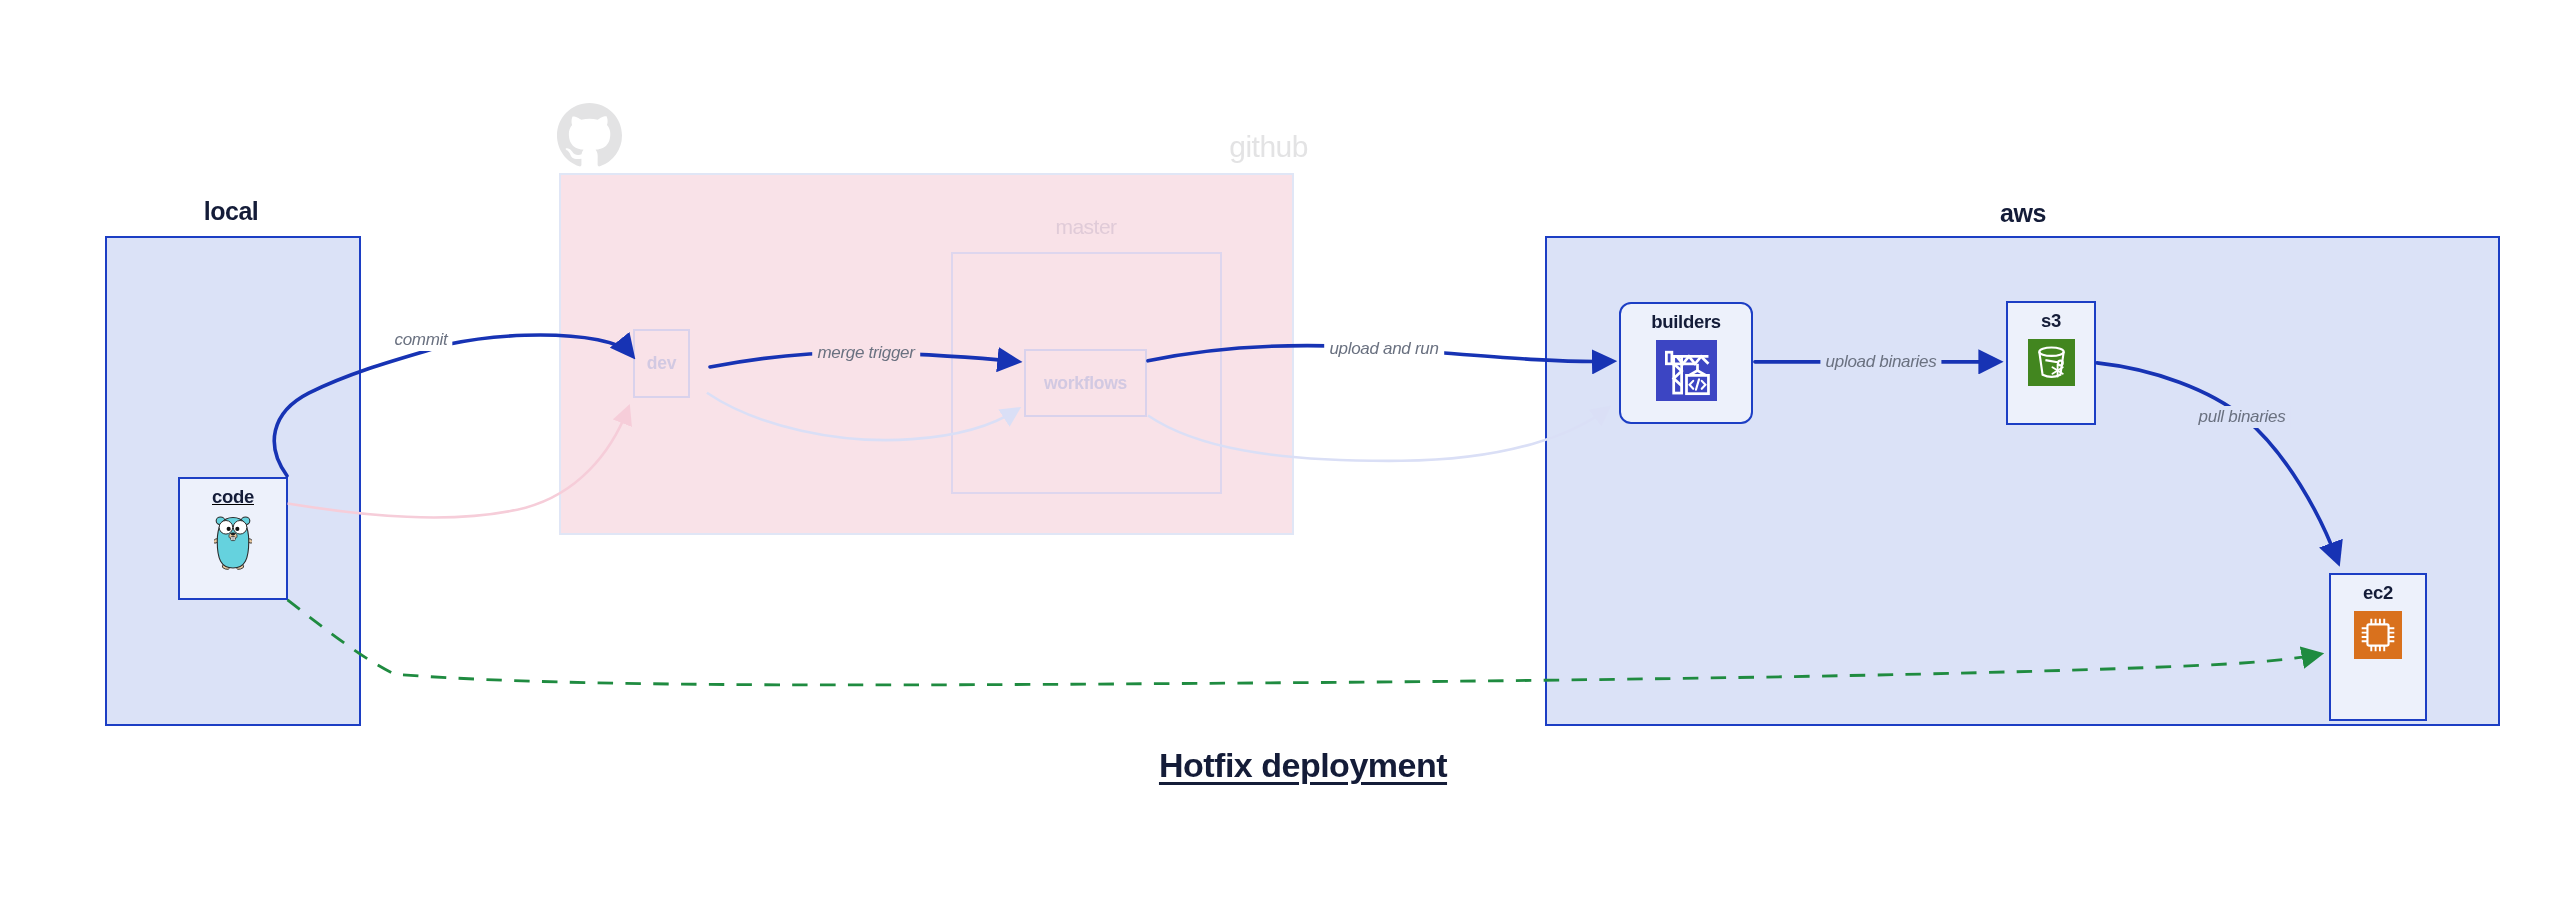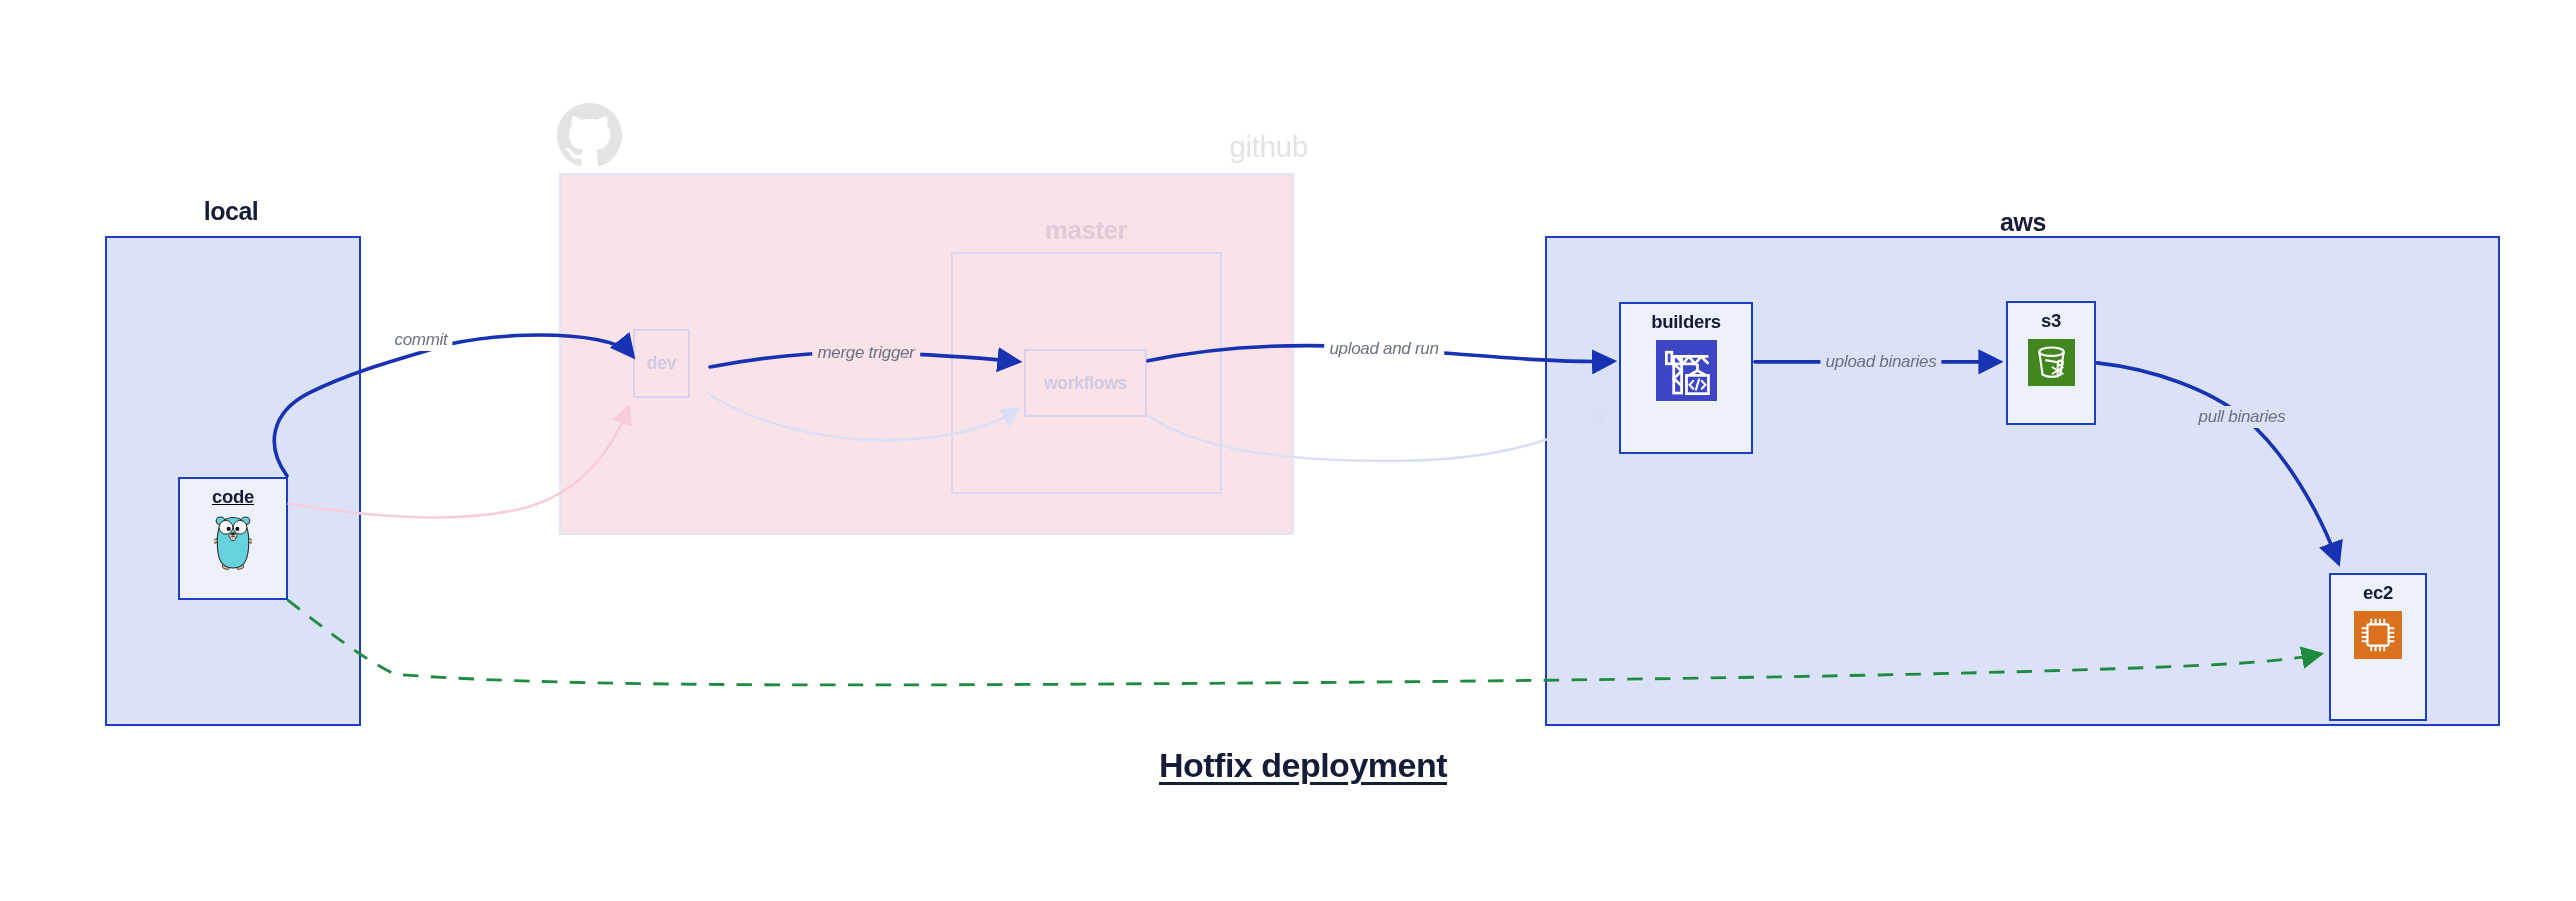--- a/index.html
+++ b/index.html
@@ -27,21 +27,21 @@
     background:transparent;
     border:2.1px solid var(--master-border);
     z-index:2;
   }
   .group-label{
     position:absolute;z-index:3;
     font-size:25px;font-weight:600;color:var(--dark-text);
     transform:translateX(-50%);white-space:nowrap;letter-spacing:-0.5px;
   }
   .group-label.muted{color:var(--muted-gray);font-weight:400;font-size:30px;transform:translateX(-100%);}
-  .group-label.master-l{color:var(--master-label);font-weight:700;font-size:26px;}
+  .group-label.master-l{color:var(--master-label);font-weight:400;font-size:21px;}
   
   .node{
     position:absolute;box-sizing:border-box;z-index:3;
     background:var(--node-fill);
     border:2.6px solid var(--box-border-blue);
     display:flex;flex-direction:column;align-items:center;
   }
   .node-label{
     font-size:18.5px;font-weight:700;color:var(--dark-text);
     margin-top:7.2px;letter-spacing:-0.3px;
@@ -73,21 +73,21 @@
 <body>
 
 <div class="canvas">
 
   <div class="group local" style="left:105px;top:236px;width:256px;height:490px;"></div>
   <div class="group github" style="left:559px;top:173px;width:735px;height:362px;"></div>
   <div class="group master" style="left:951px;top:252px;width:271px;height:242px;"></div>
   <div class="group aws" style="left:1545px;top:236px;width:955px;height:490px;"></div>
 
   <div class="group-label" style="left:231px;top:197px;">local</div>
-  <div class="group-label" style="left:2023px;top:208px;text-align:right;">aws</div>
+  <div class="group-label" style="left:2023px;top:199px;text-align:right;">aws</div>
   <div class="group-label muted" style="left:1288px;top:130px;margin-left:20px;">github</div>
   <div class="group-label master-l" style="left:1086px;top:215px;">master</div>
 
   <svg class="octocat" style="left:557px;top:103px;" width="65" height="65" viewBox="0 0 16 16">
     <path fill-rule="evenodd" fill="var(--muted-gray)" d="M8 0C3.58 0 0 3.58 0 8c0 3.54 2.29 6.53 5.47 7.59.4.07.55-.17.55-.38 0-.19-.01-.82-.01-1.49-2.01.37-2.53-.49-2.69-.94-.09-.23-.48-.94-.82-1.13-.28-.15-.68-.52-.01-.53.63-.01 1.08.58 1.23.82.72 1.21 1.87.87 2.33.66.07-.52.28-.87.51-1.07-1.78-.2-3.64-.89-3.64-3.95 0-.87.31-1.59.82-2.15-.08-.2-.36-1.02.08-2.12 0 0 .67-.21 2.2.82.64-.18 1.32-.27 2-.27s1.36.09 2 .27c1.53-1.04 2.2-.82 2.2-.82.44 1.1.16 1.92.08 2.12.51.56.82 1.27.82 2.15 0 3.07-1.87 3.75-3.65 3.95.29.25.54.73.54 1.48 0 1.07-.01 1.93-.01 2.2 0 .21.15.46.55.38A8.01 8.01 0 0 0 16 8c0-4.42-3.58-8-8-8z"></path>
   </svg>
 
   <svg class="edges" width="2604" height="902" viewBox="0 0 5054 1750">
     <defs>
       <marker id="mBlue" viewBox="0 0 10 10" refX="7" refY="5" markerWidth="7" markerHeight="7" orient="auto">
@@ -139,21 +139,21 @@
   </div>
 
   <div class="node ghost" style="left:633px;top:329px;width:57px;height:69px;">
     <div class="node-label">dev</div>
   </div>
 
   <div class="node ghost" style="left:1024px;top:349px;width:123px;height:68px;">
     <div class="node-label">workflows</div>
   </div>
 
-  <div class="node" style="left:1619px;top:302px;width:134px;height:152px;">
+  <div class="node" style="left:1619px;top:302px;width:134px;height:122px;border-radius:12px;">
     <div class="node-label">builders</div>
     <svg class="node-icon" width="61" height="61" viewBox="0 0 100 100">
       <rect x="0" y="0" width="100" height="100" fill="var(--builders-icon-bg)"></rect>
       <g fill="none" stroke="#ffffff" stroke-width="4.5">
         <rect x="17" y="20" width="9" height="19"></rect>
         <path d="M26 27 H86 M26 39 H64"></path>
         <path d="M34 27 L44 39 L54 27 L64 39 L74 27 L86 39"></path>
         <rect x="29" y="27" width="13" height="60"></rect>
         <path d="M29 39 L42 51 L29 63 L42 75"></path>
         <path d="M68 39 V50"></path>

